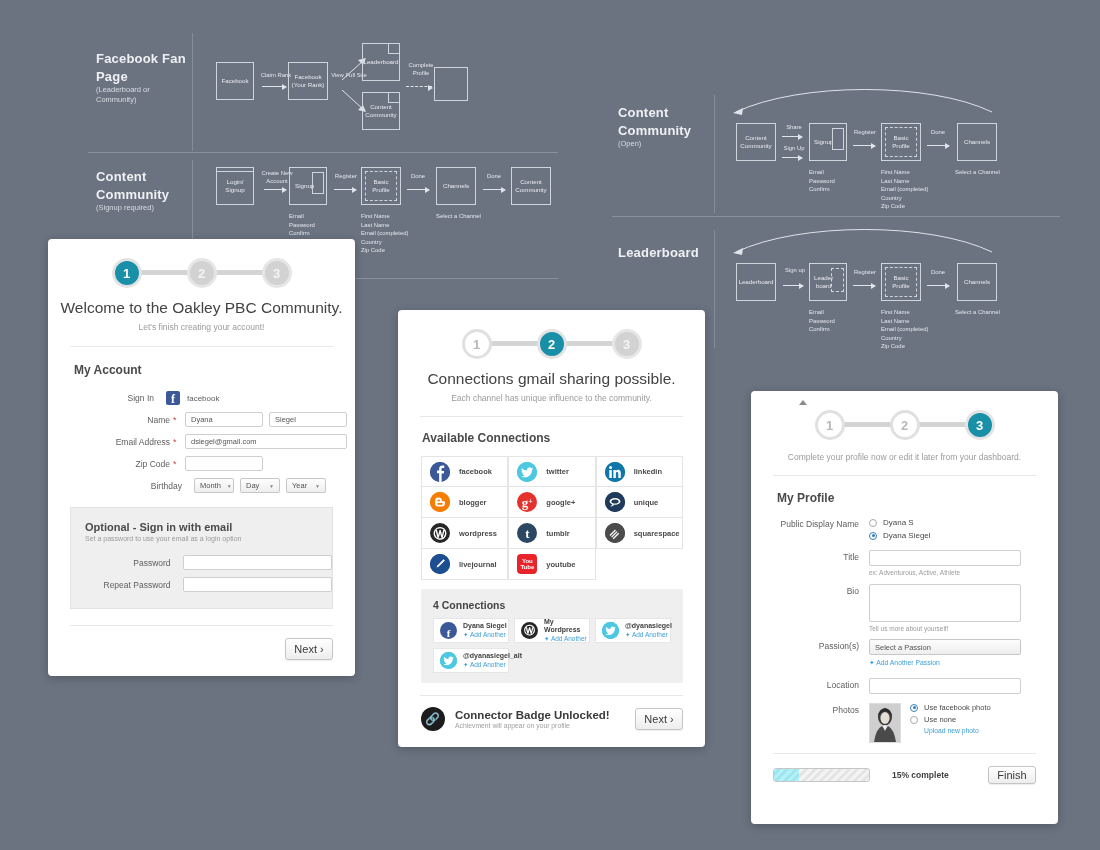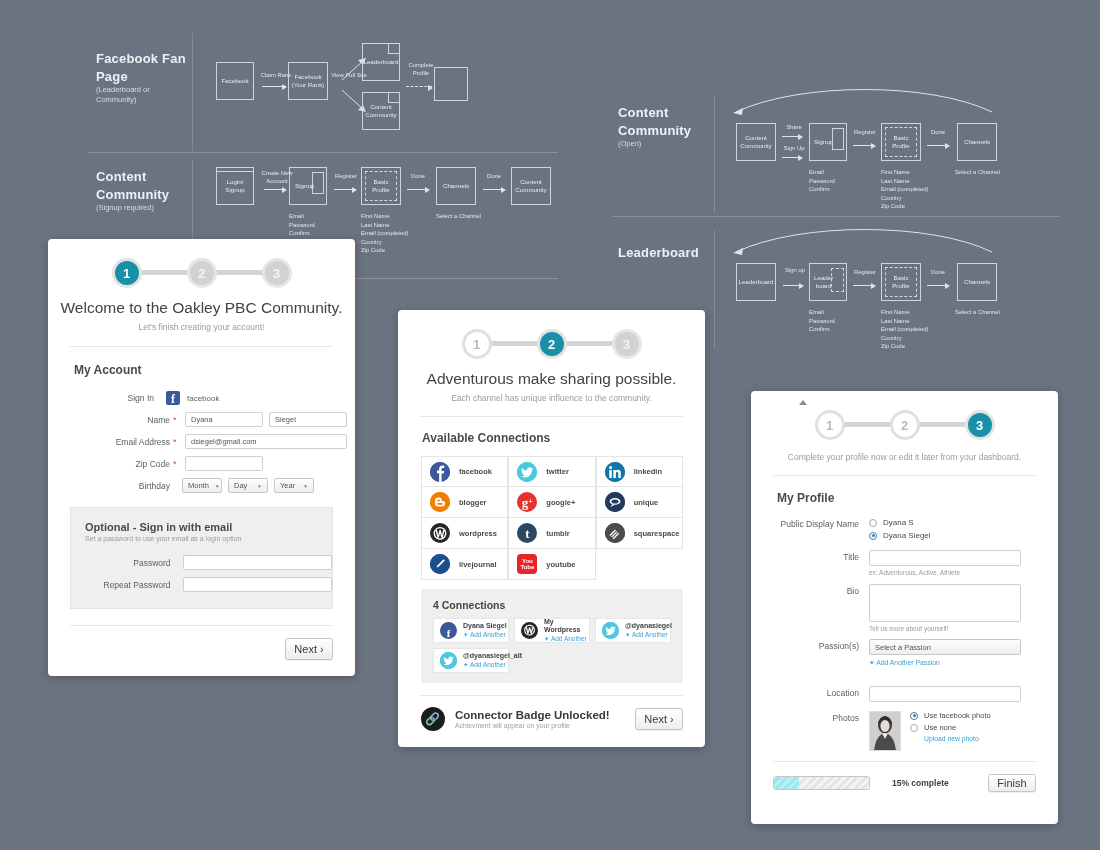--- a/index.html
+++ b/index.html
@@ -309,21 +309,21 @@
         <div class="inp" style="width:162px;">dsiegel@gmail.com</div>
       </div>
 
       <div class="frow">
         <div class="flabel" style="width:122px;">Zip Code</div>
         <div class="req" style="width:12px;text-align:left;">*</div>
         <div class="inp" style="width:78px;"></div>
       </div>
 
       <div class="frow">
-        <div class="flabel" style="width:122px;">Birthday</div>
+        <div class="flabel" style="width:122px;margin-left:12px;">Birthday</div>
         <div style="width:12px;"></div>
         <div class="sel" style="width:40px;justify-content:space-between;">
             <span>Month</span>
             <span class="caret">▼</span>
           </div>
         <div class="sel" style="width:40px;margin-left:6px;">
             <span>Day</span>
             <span class="caret">▼</span>
           </div>
         <div class="sel" style="width:40px;margin-left:6px;">
@@ -360,21 +360,21 @@
       <div class="step hollow" style="left:0;">
           <span>1</span>
         </div>
       <div class="step active" style="left:75px;background:#1a8fa8;">
           <span>2</span>
         </div>
       <div class="step inactive" style="left:150px;">
           <span>3</span>
         </div>
     </div>
-    <div class="headline">Adventurous make sharing possible.</div>
+    <div class="headline">Connections gmail sharing possible.</div>
     <div class="subline">Each channel has unique influence to the community.</div>
     <div class="hr" style="margin:13px 22px 0 22px;"></div>
 
     <div style="margin:14px 0 0 24px;" class="sectitle">Available Connections</div>
 
     <div class="conn-grid" style="margin:11px 0 0 23px;width:262px;">
       <div class="conn" style="width:87.33px;height:31px;">
           <div class="cicon" style="background:#3b5998">
             <svg width="20" height="20" viewBox="0 0 20 20">
               <circle cx="10" cy="10" r="10" fill="#3b5998"></circle>
@@ -571,21 +571,21 @@
       </div>
 
       <div style="display:flex;margin-top:7px;">
         <div class="flabel" style="width:108px;padding-top:2px;">Passion(s)</div>
         <div style="margin-left:10px;">
           <div class="sel" style="width:152px;height:16px;justify-content:flex-start;">Select a Passion</div>
           <div class="link" style="margin-top:4px;">✦ Add Another Passion</div>
         </div>
       </div>
 
-      <div style="display:flex;margin-top:19px;">
+      <div style="display:flex;margin-top:11px;">
         <div class="flabel" style="width:108px;padding-top:2px;">Location</div>
         <div style="margin-left:10px;">
           <div class="inp" style="width:152px;height:16px;"></div>
         </div>
       </div>
 
       <div style="display:flex;margin-top:9px;">
         <div class="flabel" style="width:108px;padding-top:2px;">Photos</div>
         <div style="margin-left:10px;display:flex;">
           <div class="photo">

